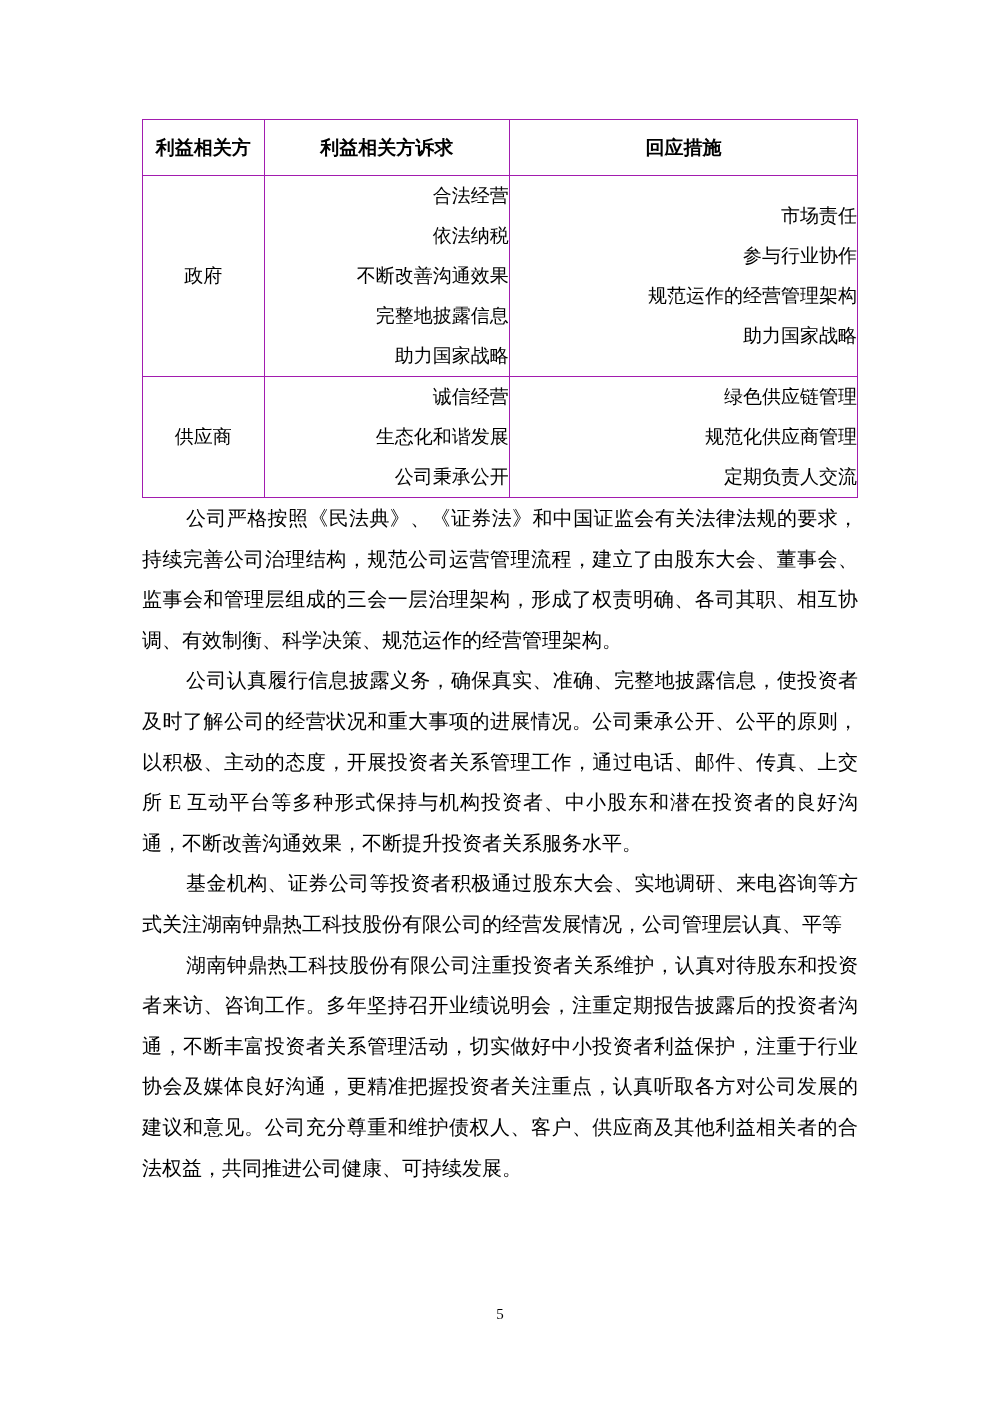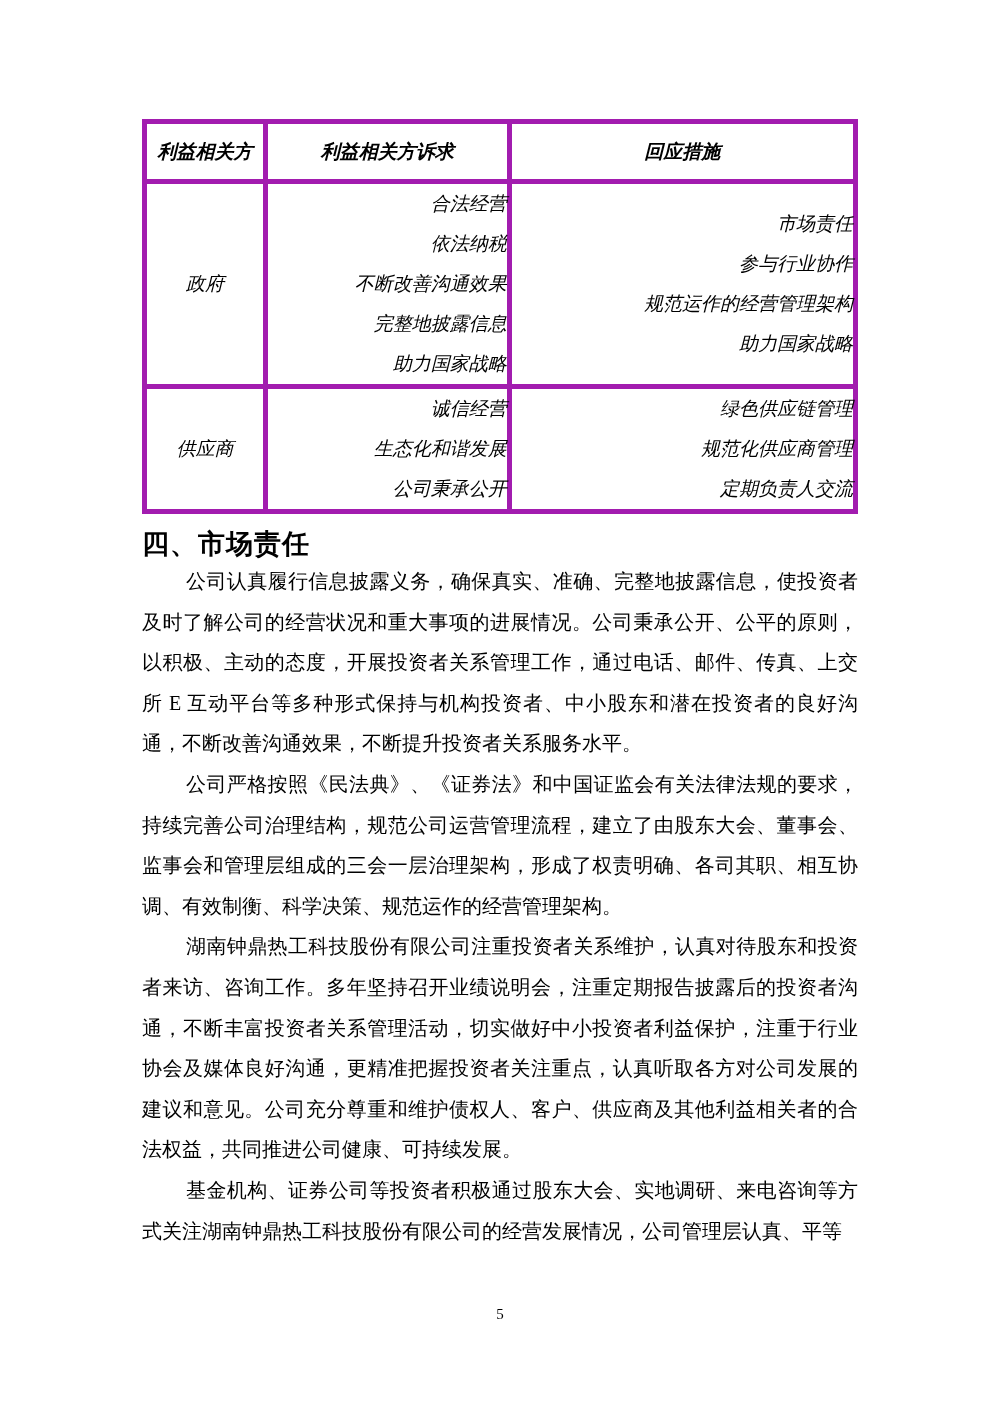--- a/index.html
+++ b/index.html
@@ -23,26 +23,25 @@
     width: 716px;
   }
   
   table.stakeholder-table {
     width: 100%;
     border-collapse: collapse;
     table-layout: fixed;
   }
   .stakeholder-table th,
   .stakeholder-table td {
-    border: 5px solid #a21caf;
+    border: 1px solid #a21caf;
     text-align: center;
     vertical-align: middle;
     padding: 0;
     font-size: 19px;
-    font-style: italic;
   }
   .stakeholder-table th {
     height: 55px;
     font-weight: bold;
   }
   .col-1 { width: 17%; }
   .col-2 { width: 34.3%; }
   .col-3 { width: 48.7%; }
   .cell-line {
     line-height: 40px;
@@ -128,24 +127,23 @@
           </td>
           <td>
             <div class="cell-line">绿色供应链管理</div>
             <div class="cell-line">规范化供应商管理</div>
             <div class="cell-line">定期负责人交流</div>
           </td>
         </tr>
       </tbody>
     </table>
 
-    <h1 class="section-heading">四、市场责任</h1>
 
 
+    <p class="paragraph">公司严格按照《民法典》、《证券法》和中国证监会有关法律法规的要求，持续完善公司治理结构，规范公司运营管理流程，建立了由股东大会、董事会、监事会和管理层组成的三会一层治理架构，形成了权责明确、各司其职、相互协调、有效制衡、科学决策、规范运作的经营管理架构。</p>
     <p class="paragraph">公司认真履行信息披露义务，确保真实、准确、完整地披露信息，使投资者及时了解公司的经营状况和重大事项的进展情况。公司秉承公开、公平的原则，以积极、主动的态度，开展投资者关系管理工作，通过电话、邮件、传真、上交所 E 互动平台等多种形式保持与机构投资者、中小股东和潜在投资者的良好沟通，不断改善沟通效果，不断提升投资者关系服务水平。</p>
-    <p class="paragraph">公司严格按照《民法典》、《证券法》和中国证监会有关法律法规的要求，持续完善公司治理结构，规范公司运营管理流程，建立了由股东大会、董事会、监事会和管理层组成的三会一层治理架构，形成了权责明确、各司其职、相互协调、有效制衡、科学决策、规范运作的经营管理架构。</p>
+    <p class="paragraph">基金机构、证券公司等投资者积极通过股东大会、实地调研、来电咨询等方式关注湖南钟鼎热工科技股份有限公司的经营发展情况，公司管理层认真、平等</p>
     <p class="paragraph">湖南钟鼎热工科技股份有限公司注重投资者关系维护，认真对待股东和投资者来访、咨询工作。多年坚持召开业绩说明会，注重定期报告披露后的投资者沟通，不断丰富投资者关系管理活动，切实做好中小投资者利益保护，注重于行业协会及媒体良好沟通，更精准把握投资者关注重点，认真听取各方对公司发展的建议和意见。公司充分尊重和维护债权人、客户、供应商及其他利益相关者的合法权益，共同推进公司健康、可持续发展。</p>
-    <p class="paragraph">基金机构、证券公司等投资者积极通过股东大会、实地调研、来电咨询等方式关注湖南钟鼎热工科技股份有限公司的经营发展情况，公司管理层认真、平等</p>
 
   </div>
 
   <div class="page-number">5</div>
 </div>
 
 </body></html>

